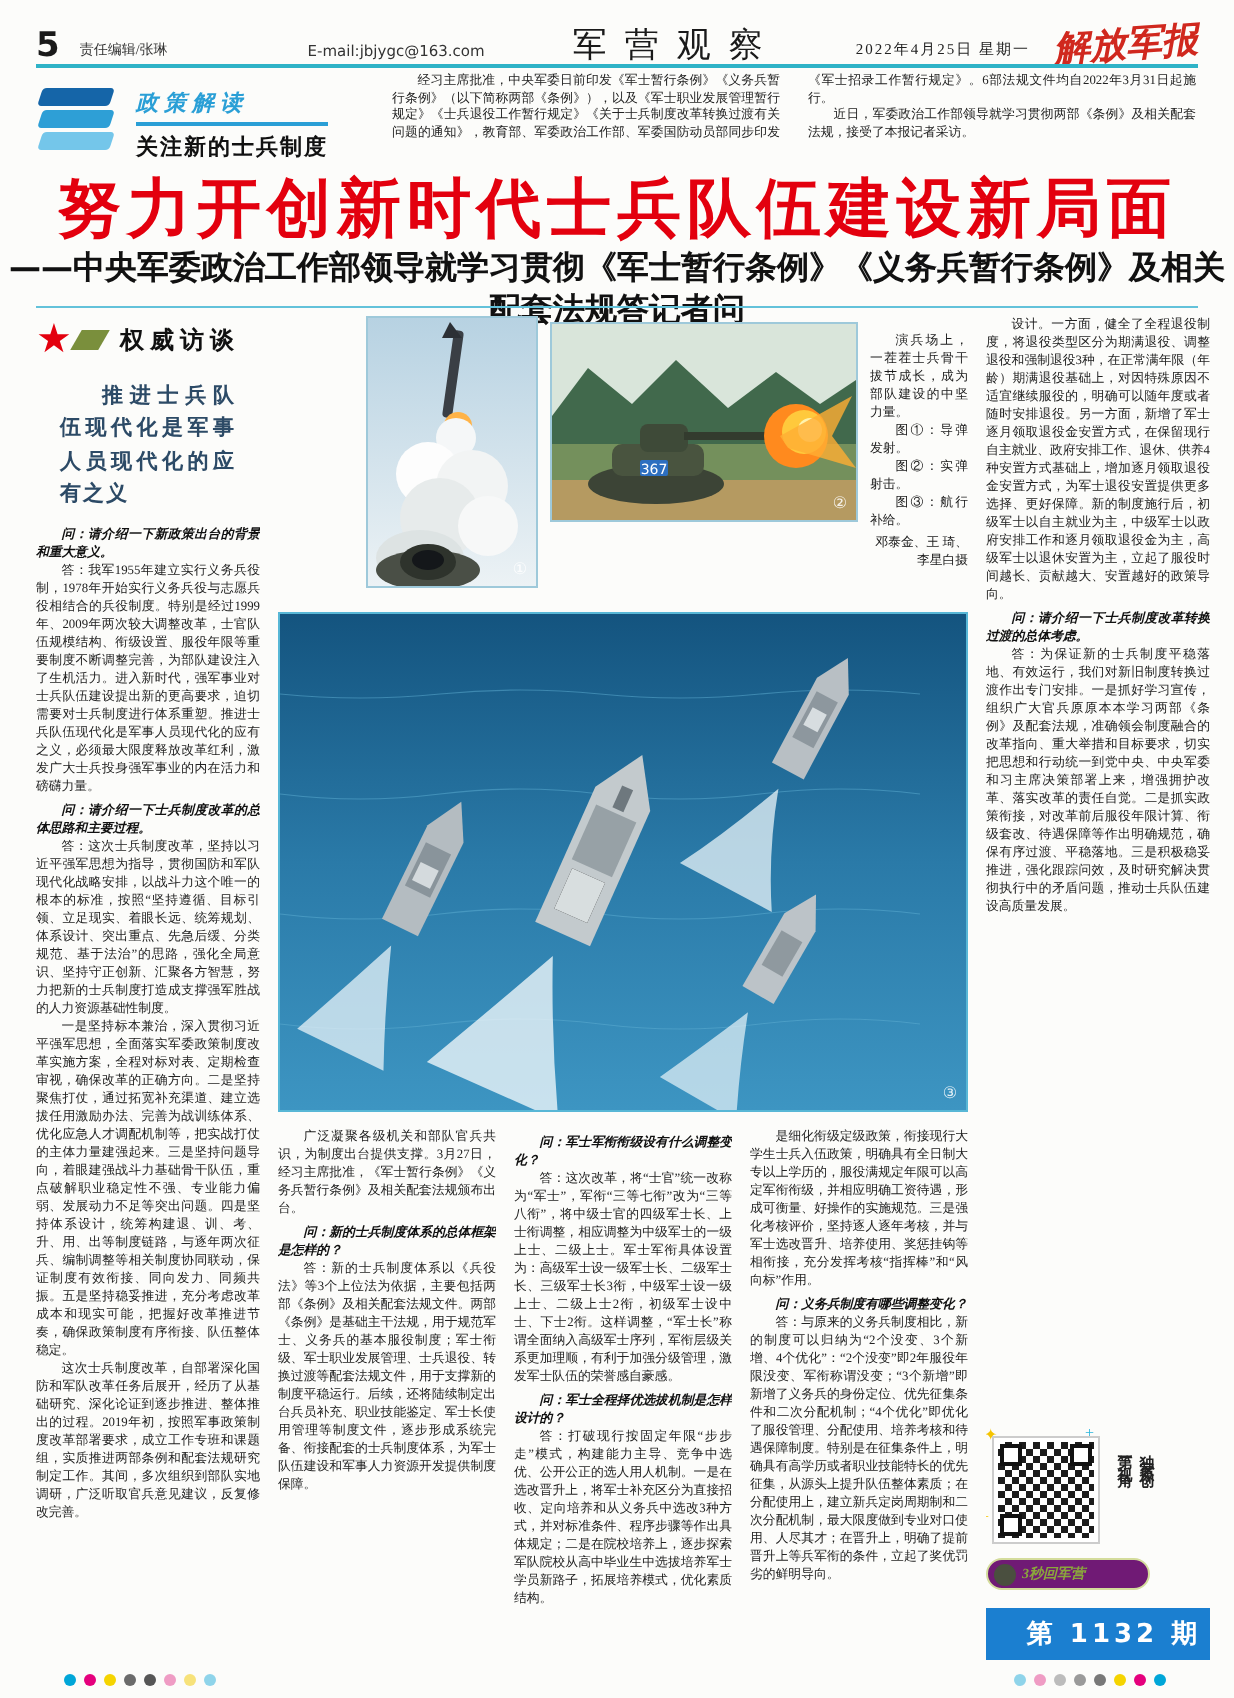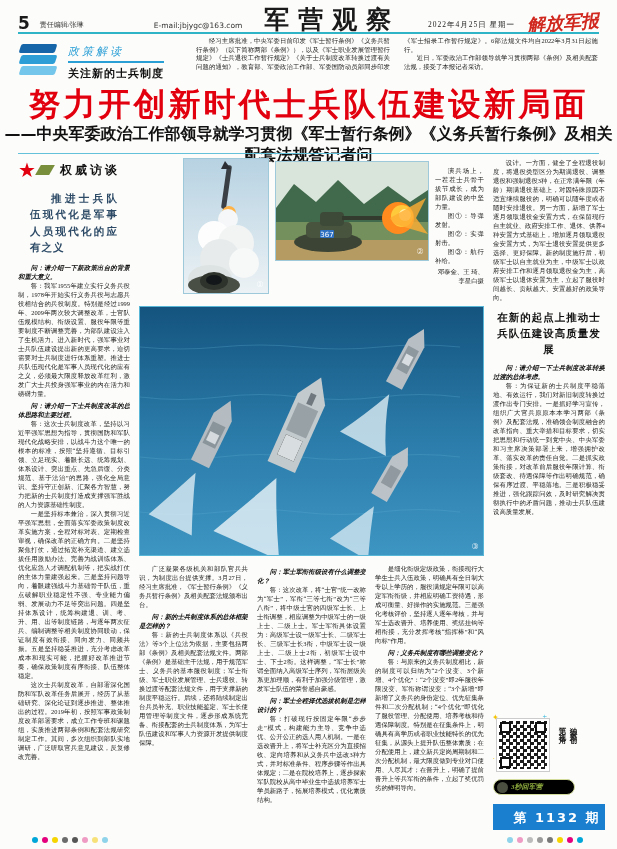--- a/index.html
+++ b/index.html
@@ -4,38 +4,38 @@
 <style>
   html,body{margin:0;padding:0;background:#888;}
   .page{position:relative;width:617px;height:849px;margin:0 auto;background:#fcfcfa;
         font-family:"Liberation Serif",serif;color:#1a1a1a;overflow:hidden;}
   
   .header{position:absolute;top:6px;left:18px;right:18px;height:26px;
           display:flex;align-items:flex-end;}
   .pagenum{font-family:"DejaVu Sans",sans-serif;font-size:17px;font-weight:bold;line-height:1;}
   .editor{font-size:7px;color:#333;margin-left:10px;margin-bottom:2px;}
   .email{font-size:7.5px;color:#333;margin-left:70px;margin-bottom:2px;font-family:"DejaVu Sans",sans-serif;}
-  .section-title{font-family:"DejaVu Sans",sans-serif;font-size:25px;font-weight:700;
-                 letter-spacing:9px;margin-left:22px;line-height:1;white-space:nowrap;}
+  .section-title{font-family:"DejaVu Sans",sans-serif;font-size:17px;font-weight:400;
+                 letter-spacing:9px;margin-left:44px;line-height:1;white-space:nowrap;}
   .date{font-size:7.5px;color:#222;margin-left:auto;margin-bottom:2px;letter-spacing:1px;}
   .masthead{font-size:18px;font-weight:bold;font-style:italic;color:#d0281e;
             margin-left:12px;transform:rotate(-4deg);line-height:1;white-space:nowrap;
             font-family:"DejaVu Sans",sans-serif;}
   .rule-top{position:absolute;top:32px;left:18px;right:18px;height:2px;background:#2fb3c7;}
   .rule-byline{position:absolute;top:153px;left:18px;right:18px;height:1px;background:#63c2da;}
   
   .policy-box{position:absolute;top:38px;left:20px;width:168px;height:48px;
               display:flex;align-items:center;}
   .books{position:relative;width:40px;height:36px;flex:0 0 40px;}
   .books i{position:absolute;left:0;width:36px;height:9px;border-radius:2px;transform:skewX(-18deg);}
   .books i:nth-child(1){top:0;background:#1565a8;}
   .books i:nth-child(2){top:11px;background:#2e9fd6;}
   .books i:nth-child(3){top:22px;background:#74c6ea;}
   .policy-text{margin-left:8px;}
-  .policy-tag{font-family:"DejaVu Sans",sans-serif;font-size:11px;font-weight:normal;font-style:italic;
+  .policy-tag{font-family:"DejaVu Sans",sans-serif;font-size:11px;font-weight:bold;font-style:italic;
               color:#2a9fd6;letter-spacing:3px;border-bottom:2px solid #2a9fd6;padding-bottom:2px;}
   .policy-topic{font-size:11px;font-weight:bold;letter-spacing:1px;margin-top:3px;color:#111;}
   .intro{position:absolute;top:37px;left:196px;width:402px;height:50px;
          font-size:6.4px;line-height:8.6px;text-align:justify;
          column-count:2;column-gap:14px;color:#222;}
   .intro p{margin:0;text-indent:2em;}
   
   .headline{position:absolute;top:88px;left:0;width:100%;text-align:center;
             font-family:"DejaVu Sans",sans-serif;font-size:32px;font-weight:900;
             color:#e3000e;letter-spacing:3px;line-height:1;white-space:nowrap;}
@@ -87,21 +87,21 @@
       outline:1px solid #ccc;}
   .finder{position:absolute;width:11px;height:11px;background:#fff;border:2.5px solid #111;box-sizing:border-box;}
   .f1{top:1px;left:1px;} .f2{top:1px;right:1px;} .f3{bottom:1px;left:1px;}
   .spark{position:absolute;font-size:8px;line-height:1;}
   .sp1{top:-5px;left:-1px;color:#f5c400;} .sp2{top:-6px;right:2px;color:#27b4dc;}
   .sp3{bottom:8px;left:-3px;color:#f5c400;}
   .vtext{writing-mode:vertical-rl;font-size:7.5px;letter-spacing:3px;line-height:11px;
          font-weight:bold;color:#222;height:62px;margin-left:8px;margin-top:2px;
          font-family:"DejaVu Sans",sans-serif;}
   .pill{position:relative;margin:-4px 0 0 0;width:82px;height:16px;border-radius:9px;
-        background:#000000;border:1px solid #d4dc9c;display:flex;align-items:center;padding:0 3px;box-sizing:border-box;}
+        background:#701a75;border:1px solid #d4dc9c;display:flex;align-items:center;padding:0 3px;box-sizing:border-box;}
   .pill-logo{width:11px;height:11px;border-radius:50%;background:#4a4f3f;flex:0 0 11px;}
   .pill-label{font-size:7px;font-weight:bold;font-style:italic;color:#8aa63c;margin-left:3px;white-space:nowrap;}
   .issue-box{margin-top:9px;width:128px;height:26px;background:#1b7fd0;color:#fff;
              font-family:"DejaVu Sans",sans-serif;font-size:13px;font-weight:bold;letter-spacing:2px;
              display:flex;align-items:center;justify-content:center;}
   .dots{display:flex;gap:4px;}
   .dots-right{margin-top:7px;margin-left:14px;}
   .dots-left{position:absolute;bottom:0;left:14px;}
   .dots span{width:6px;height:6px;border-radius:50%;display:block;}
 </style>
@@ -289,21 +289,20 @@
             <p>是细化衔级定级政策，衔接现行大学生士兵入伍政策，明确具有全日制大专以上学历的，服役满规定年限可以高定军衔衔级，并相应明确工资待遇，形成可衡量、好操作的实施规范。三是强化考核评价，坚持逐人逐年考核，并与军士选改晋升、培养使用、奖惩挂钩等相衔接，充分发挥考核“指挥棒”和“风向标”作用。</p>
             <p class="q">问：义务兵制度有哪些调整变化？</p>
             <p>答：与原来的义务兵制度相比，新的制度可以归纳为“2个没变、3个新增、4个优化”：“2个没变”即2年服役年限没变、军衔称谓没变；“3个新增”即新增了义务兵的身份定位、优先征集条件和二次分配机制；“4个优化”即优化了服役管理、分配使用、培养考核和待遇保障制度。特别是在征集条件上，明确具有高学历或者职业技能特长的优先征集，从源头上提升队伍整体素质；在分配使用上，建立新兵定岗周期制和二次分配机制，最大限度做到专业对口使用、人尽其才；在晋升上，明确了提前晋升上等兵军衔的条件，立起了奖优罚劣的鲜明导向。</p>
           </div>
       </div>
     </div>
 
     <div class="col col5">
       <div class="c5-flow">
           <p>设计。一方面，健全了全程退役制度，将退役类型区分为期满退役、调整退役和强制退役3种，在正常满年限（年龄）期满退役基础上，对因特殊原因不适宜继续服役的，明确可以随年度或者随时安排退役。另一方面，新增了军士逐月领取退役金安置方式，在保留现行自主就业、政府安排工作、退休、供养4种安置方式基础上，增加逐月领取退役金安置方式，为军士退役安置提供更多选择、更好保障。新的制度施行后，初级军士以自主就业为主，中级军士以政府安排工作和逐月领取退役金为主，高级军士以退休安置为主，立起了服役时间越长、贡献越大、安置越好的政策导向。</p>
-          <p class="col-head">在新的起点上推动士兵队伍建设高质量发展</p>
           <p class="q">问：请介绍一下士兵制度改革转换过渡的总体考虑。</p>
           <p>答：为保证新的士兵制度平稳落地、有效运行，我们对新旧制度转换过渡作出专门安排。一是抓好学习宣传，组织广大官兵原原本本学习两部《条例》及配套法规，准确领会制度融合的改革指向、重大举措和目标要求，切实把思想和行动统一到党中央、中央军委和习主席决策部署上来，增强拥护改革、落实改革的责任自觉。二是抓实政策衔接，对改革前后服役年限计算、衔级套改、待遇保障等作出明确规范，确保有序过渡、平稳落地。三是积极稳妥推进，强化跟踪问效，及时研究解决贯彻执行中的矛盾问题，推动士兵队伍建设高质量发展。</p>
         </div>
       <div class="c5-bottom">
         <div class="qr-row">
           <div class="qr-wrap">
             <span class="spark sp1">✦</span>
             <span class="spark sp2">+</span>
             <span class="spark sp3">+</span>
             <div class="qr">

